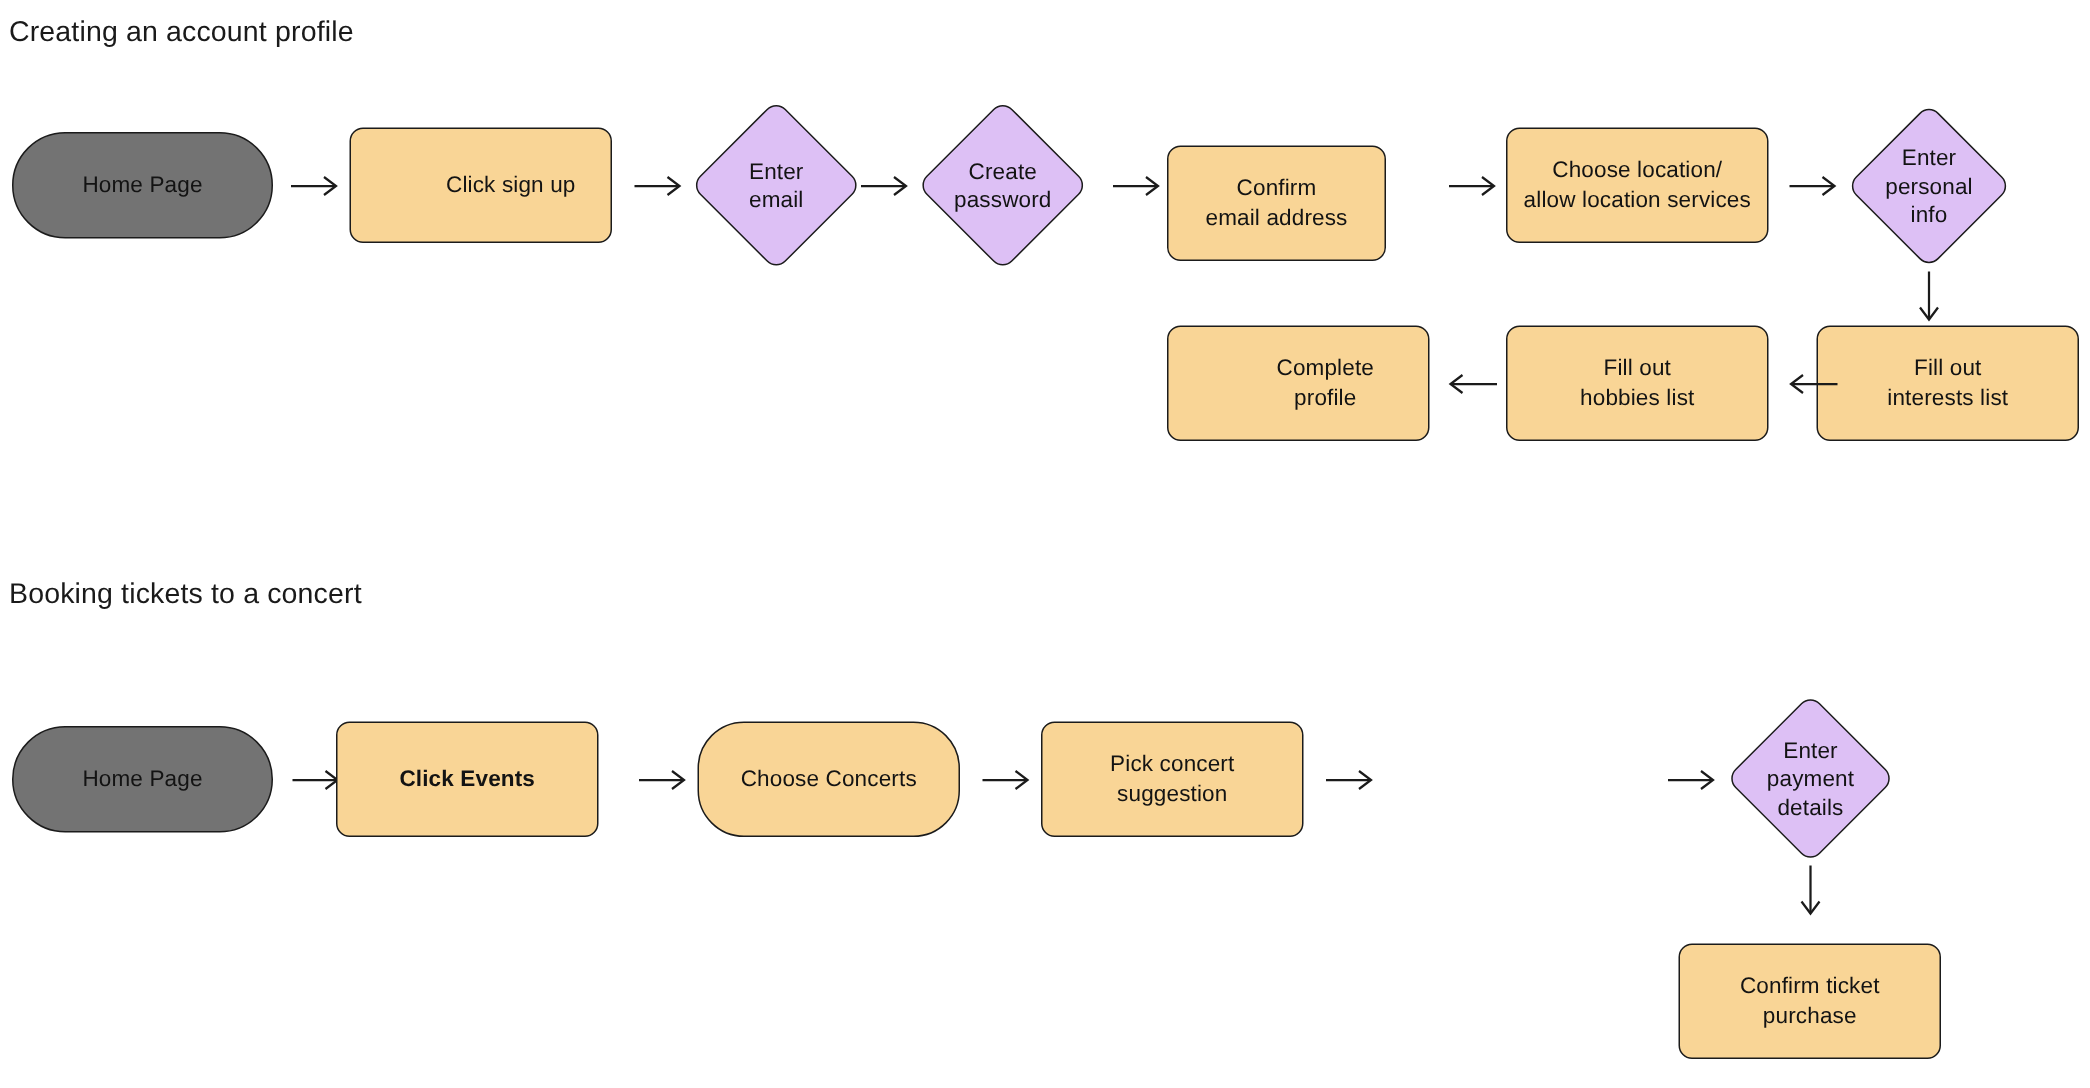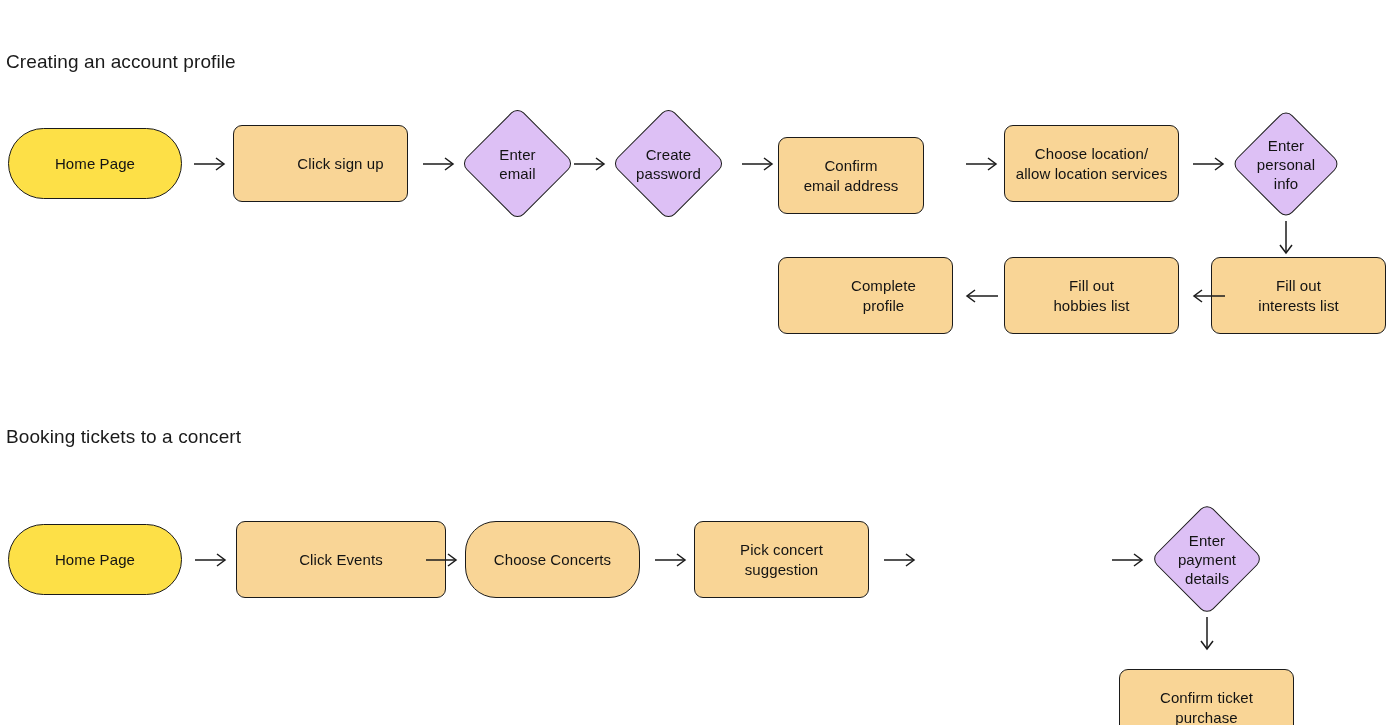--- a/index.html
+++ b/index.html
@@ -12,21 +12,20 @@
     height: 725px;
     position: relative;
     overflow: hidden;
     font-family: "Liberation Sans", sans-serif;
     color: #111111;
     -webkit-font-smoothing: antialiased;
   }
   .canvas {
     position: absolute;
     inset: 0;
-    margin-top: 40px;
   }
   .section-title {
     position: absolute;
     font-size: 19px;
     line-height: 24px;
     color: #1a1a1a;
     white-space: nowrap;
     letter-spacing: 0.1px;
   }
   .node {
@@ -42,21 +41,21 @@
     color: #131313;
     white-space: pre-line;
     letter-spacing: 0.1px;
   }
   .node.process {
     border-radius: 9px;
     background: #f9d596;
   }
   .node.terminator {
     border-radius: 999px;
-    background: #fde047;
+    background: #737373;
   }
   .diamond-wrap {
     position: absolute;
   }
   .diamond-shape {
     position: absolute;
     inset: 0;
     background: #ddc0f5;
     border: 1.4px solid #1b1b1b;
     border-radius: 9px;
@@ -180,21 +179,21 @@
 
   <div class="section-title" style="left:6px; top:385px;">Booking tickets to a concert</div>
 
   <div class="node terminator" style="left:8px; top:484px; width:174px; height:71px;">Home Page</div>
 
   <svg class="arrow-svg" style="left:195px; top:511px; width:32px; height:18px;" viewBox="0 0 32 18">
     <line x1="0" y1="9" x2="29" y2="9"></line>
     <polyline points="22,3 30,9 22,15"></polyline>
   </svg>
 
-  <div class="node process" style="left:236px; top:481px; width:210px; height:77px;">Click Events</div>
+  <div class="node process" style="left:224px; top:481px; width:175px; height:77px;font-weight:bold;">Click Events</div>
 
   <svg class="arrow-svg" style="left:426px; top:511px; width:32px; height:18px;" viewBox="0 0 32 18">
     <line x1="0" y1="9" x2="29" y2="9"></line>
     <polyline points="22,3 30,9 22,15"></polyline>
   </svg>
 
   <div class="node process" style="left:465px; top:481px; width:175px; height:77px;border-radius:31px;">Choose Concerts</div>
 
   <svg class="arrow-svg" style="left:655px; top:511px; width:32px; height:18px;" viewBox="0 0 32 18">
     <line x1="0" y1="9" x2="29" y2="9"></line>

